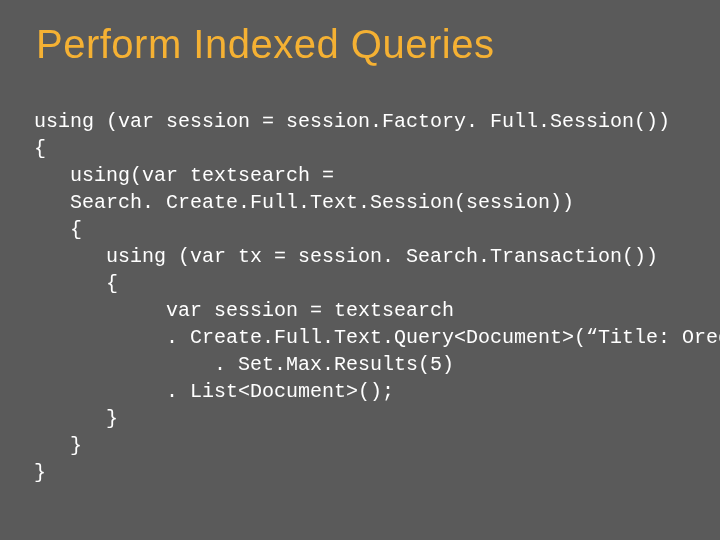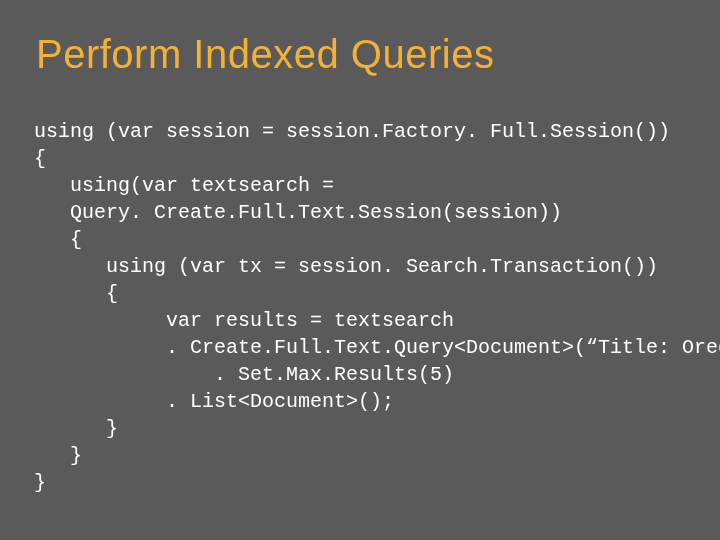--- a/index.html
+++ b/index.html
@@ -8,21 +8,21 @@
     width: 720px;
     height: 540px;
     background: #5a5a5a;
     font-family: Arial, Helvetica, sans-serif;
     overflow: hidden;
   }
   .slide {
     width: 720px;
     height: 540px;
     box-sizing: border-box;
-    padding: 32px 30px 10px 34px;
+    padding: 22px 30px 10px 34px;
   }
   .title {
     color: #f5b133;
     font-size: 40px;
     font-weight: 400;
     margin: 0 0 14px 2px;
     letter-spacing: 0.5px;
   }
   .code {
     font-family: Consolas, "Courier New", monospace;
@@ -34,25 +34,25 @@
 </style>
 </head>
 <body>
 
 <div class="slide">
   <h1 class="title">Perform Indexed Queries</h1>
   <div class="code">
 <span>using (var session = session.Factory. Full.Session())</span>
 <span>{</span>
 <span>   using(var textsearch =</span>
-<span>   Query. Create.Full.Text.Session(session))</span>
+<span>   Search. Create.Full.Text.Session(session))</span>
 <span>   {</span>
 <span>      using (var tx = session. Search.Transaction())</span>
 <span>      {</span>
-<span>           var results = textsearch</span>
+<span>           var session = textsearch</span>
 <span>           . Create.Full.Text.Query&lt;Document&gt;(“Title: Oredev")</span>
 <span>               . Set.Max.Results(5)</span>
 <span>           . List&lt;Document&gt;();</span>
 <span>      }</span>
 <span>   }</span>
 <span>}</span>
 </div>
 </div>
 
 </body></html>

